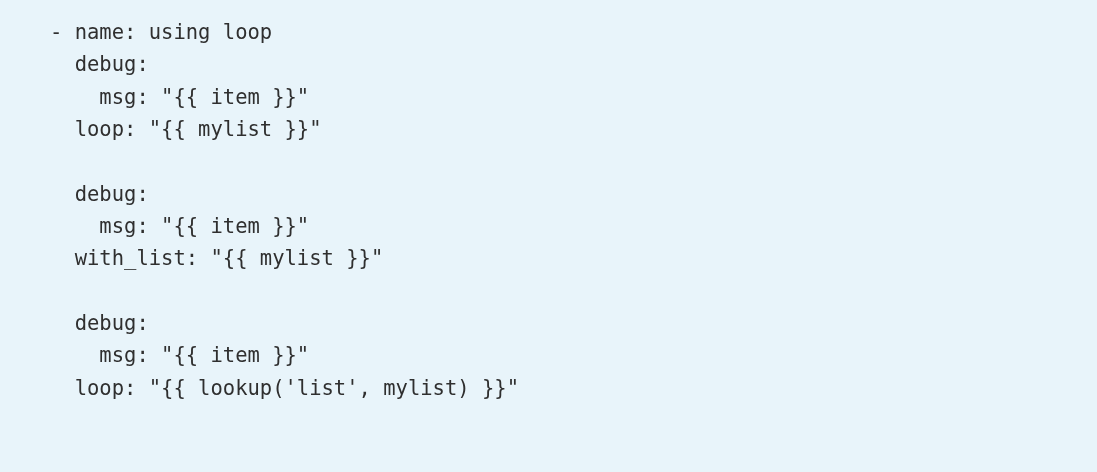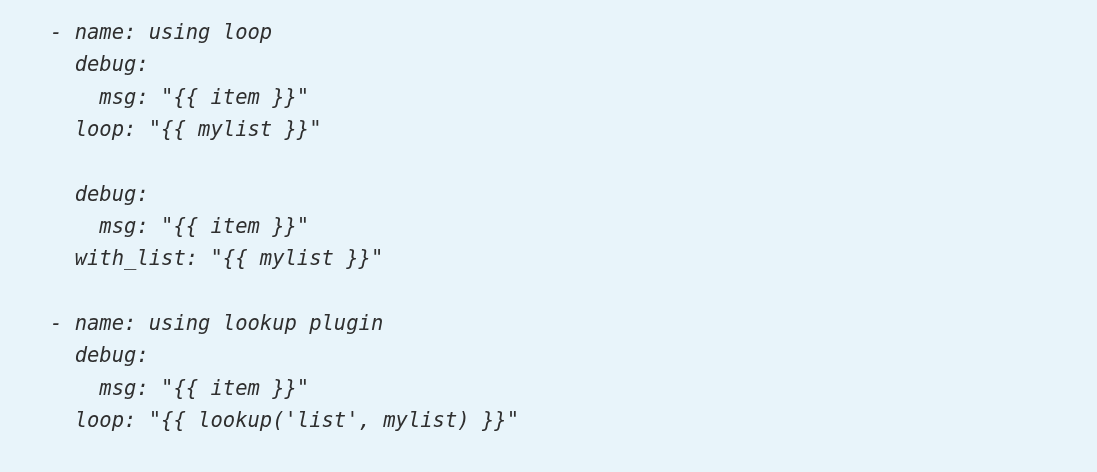--- a/index.html
+++ b/index.html
@@ -16,21 +16,20 @@
     height: 472px;
     background: var(--code-bg);
     overflow: hidden;
     font-family: "DejaVu Sans Mono", "Liberation Mono", monospace;
   }
   .code-block {
     width: 950px;
     height: 472px;
     background: var(--code-bg);
     padding: 16px 20px 6px 50px;
-    font-style: italic;
   }
   .code-lines {
     margin: 0;
     font-family: "DejaVu Sans Mono", "Liberation Mono", monospace;
     font-size: 20.5px;
     line-height: 32.33px;
     color: var(--code-text);
   }
   .line {
     white-space: pre;
@@ -44,18 +43,17 @@
   <div class="code-lines">
     <div class="line">- name: using loop</div>
     <div class="line">  debug:</div>
     <div class="line">    msg: "{{ item }}"</div>
     <div class="line">  loop: "{{ mylist }}"</div>
     <div class="line"></div>
     <div class="line">  debug:</div>
     <div class="line">    msg: "{{ item }}"</div>
     <div class="line">  with_list: "{{ mylist }}"</div>
     <div class="line"></div>
-    <div class="line">- name: using lookup plugin</div>
     <div class="line">  debug:</div>
     <div class="line">    msg: "{{ item }}"</div>
     <div class="line">  loop: "{{ lookup('list', mylist) }}"</div>
   </div>
 </div>
 
 </body></html>

